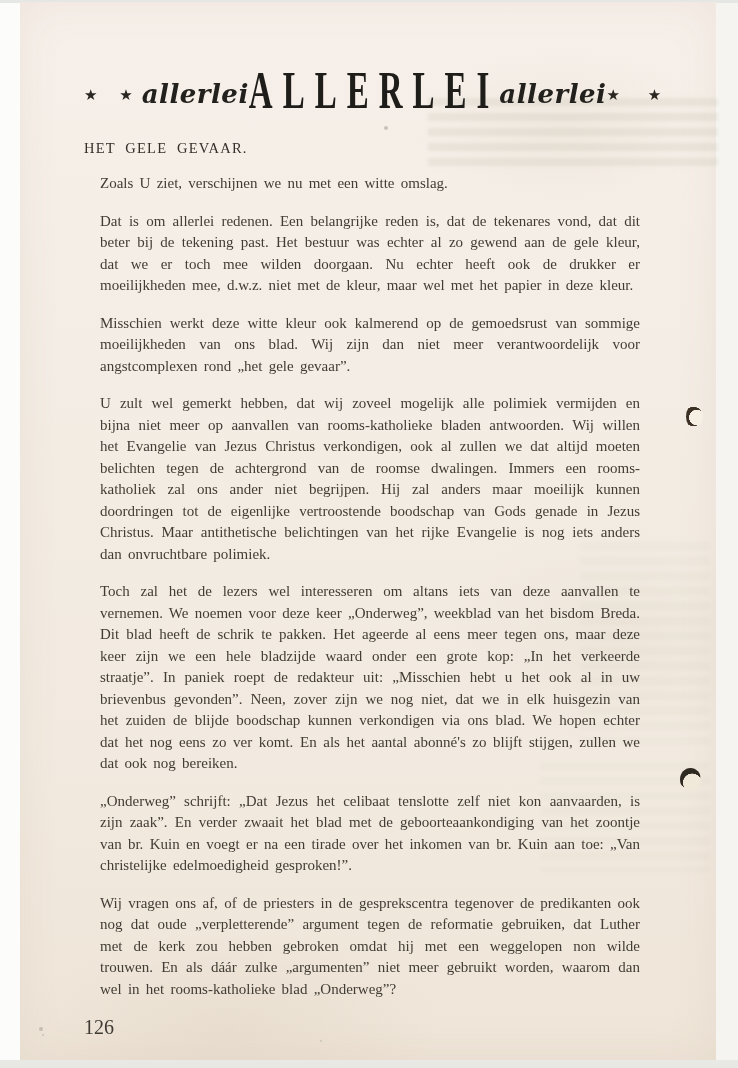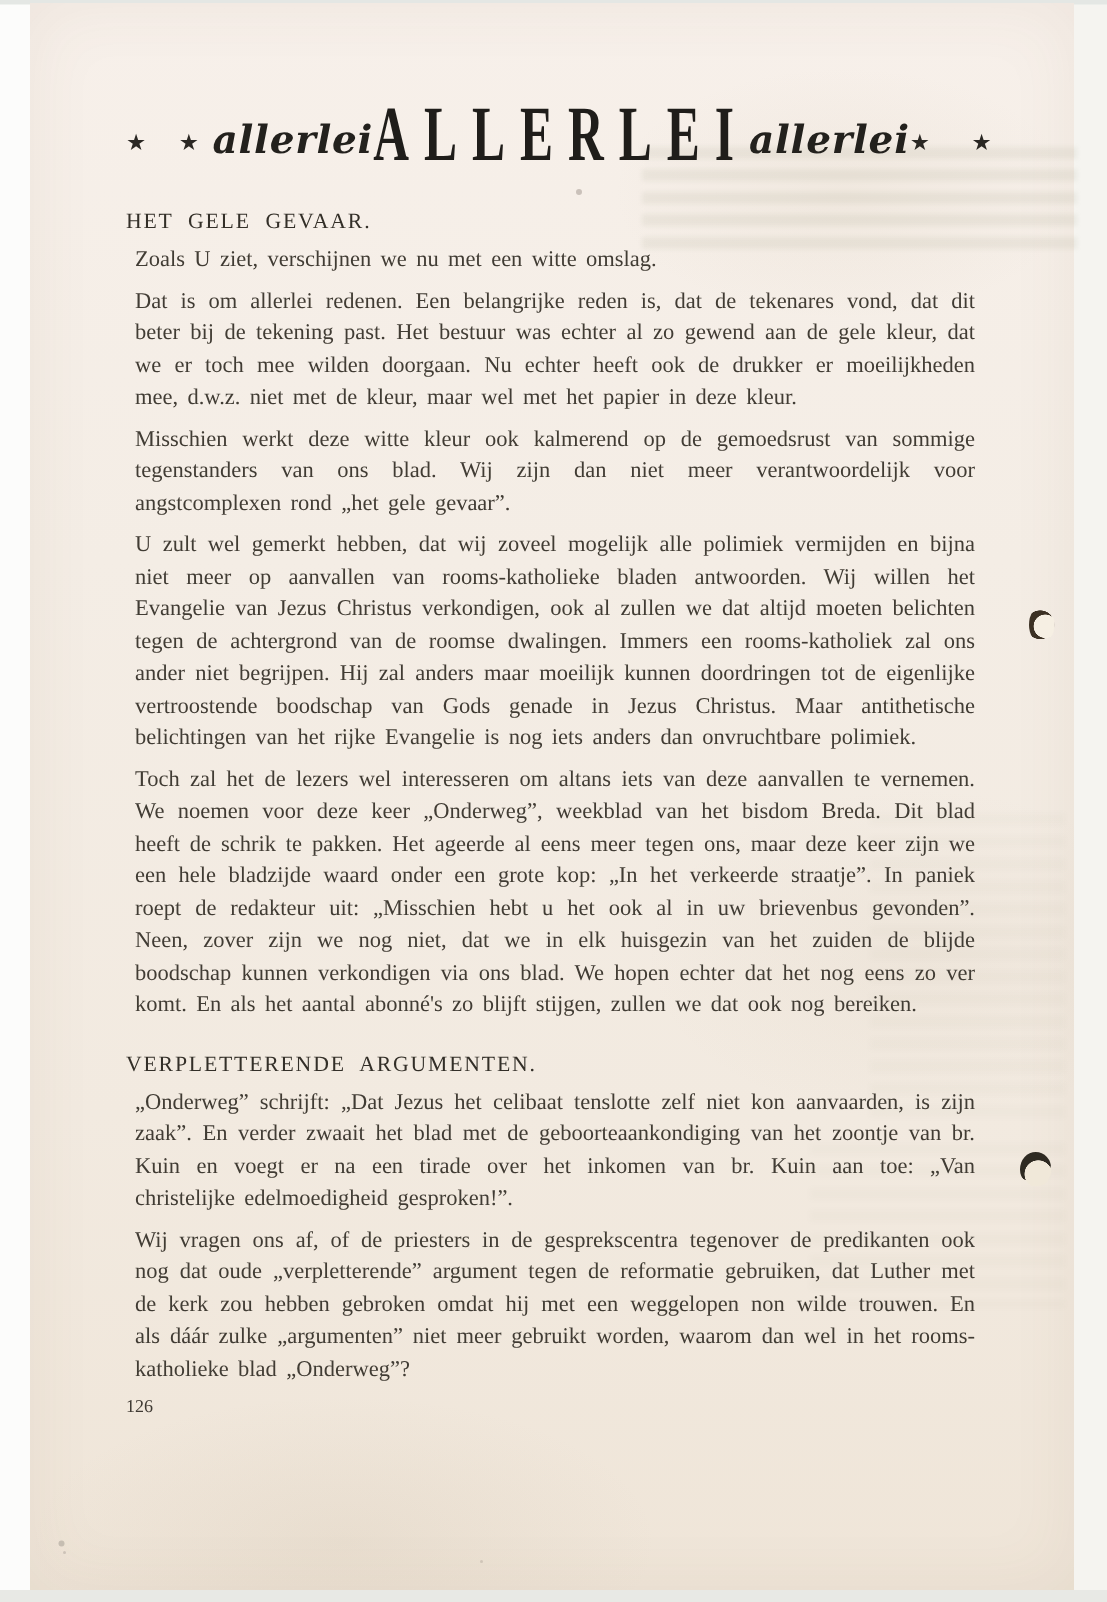--- a/index.html
+++ b/index.html
@@ -57,24 +57,24 @@
     white-space:nowrap;
   }
 
   h2{
     font-size:14.5px;font-weight:400;color:#332f28;
     letter-spacing:1.2px;word-spacing:5px;
     margin:20px 0 5px 0;
   }
   h2.first{margin-top:20px;}
   p{
-    margin:6px;font-size:15px;line-height:21.5px;text-align:justify;
+    margin:16px;font-size:15px;line-height:21.5px;text-align:justify;
     word-spacing:2.5px;color:#413c34;
   }
-  .page-number{margin-top:3px;font-size:12px;color:#3f3a33;}
+  .page-number{margin-top:3px;font-size:20px;color:#3f3a33;}
 
   
   .hole{position:absolute;border-radius:50%;}
   .hole-top{
     left:666px;top:402px;width:17px;height:25px;
     background:
       radial-gradient(circle at 64% 54%, #f6efe3 0 44%, rgba(246,239,227,0) 46%),
       radial-gradient(circle at 44% 50%, #3c3124 0 60%, rgba(60,49,36,0) 62%);
   }
   .hole-bottom{
@@ -113,30 +113,29 @@
       <span class="script-word">allerlei</span>
       <span class="big-title">ALLERLEI</span>
       <span class="script-word">allerlei</span>
       <span class="stars right">★ ★</span>
     </div>
 
     <section>
       <h2 class="first">HET GELE GEVAAR.</h2>
       <p>Zoals U ziet, verschijnen we nu met een witte omslag.</p>
       <p>Dat is om allerlei redenen. Een belangrijke reden is, dat de tekenares vond, dat dit beter bij de tekening past. Het bestuur was echter al zo gewend aan de gele kleur, dat we er toch mee wilden doorgaan. Nu echter heeft ook de drukker er moeilijkheden mee, d.w.z. niet met de kleur, maar wel met het papier in deze kleur.</p>
-      <p>Misschien werkt deze witte kleur ook kalmerend op de gemoedsrust van sommige tegenstanders van ons blad. Wij zijn dan niet meer verantwoordelijk voor angstcomplexen rond „het gele gevaar”.</p>
+      <p>Misschien werkt deze witte kleur ook kalmerend op de gemoedsrust van sommige moeilijkheden van ons blad. Wij zijn dan niet meer verantwoordelijk voor angstcomplexen rond „het gele gevaar”.</p>
     </section>
 
     <section>
       <p>U zult wel gemerkt hebben, dat wij zoveel mogelijk alle polimiek vermijden en bijna niet meer op aanvallen van rooms-katholieke bladen antwoorden. Wij willen het Evangelie van Jezus Christus verkondigen, ook al zullen we dat altijd moeten belichten tegen de achtergrond van de roomse dwalingen. Immers een rooms-katholiek zal ons ander niet begrijpen. Hij zal anders maar moeilijk kunnen doordringen tot de eigenlijke vertroostende boodschap van Gods genade in Jezus Christus. Maar antithetische belichtingen van het rijke Evangelie is nog iets anders dan onvruchtbare polimiek.</p>
       <p>Toch zal het de lezers wel interesseren om altans iets van deze aanvallen te vernemen. We noemen voor deze keer „Onderweg”, weekblad van het bisdom Breda. Dit blad heeft de schrik te pakken. Het ageerde al eens meer tegen ons, maar deze keer zijn we een hele bladzijde waard onder een grote kop: „In het verkeerde straatje”. In paniek roept de redakteur uit: „Misschien hebt u het ook al in uw brievenbus gevonden”. Neen, zover zijn we nog niet, dat we in elk huisgezin van het zuiden de blijde boodschap kunnen verkondigen via ons blad. We hopen echter dat het nog eens zo ver komt. En als het aantal abonné's zo blijft stijgen, zullen we dat ook nog bereiken.</p>
     </section>
 
     <section>
-      <h2>VERPLETTERENDE ARGUMENTEN.</h2>
       <p>„Onderweg” schrijft: „Dat Jezus het celibaat tenslotte zelf niet kon aanvaarden, is zijn zaak”. En verder zwaait het blad met de geboorteaankondiging van het zoontje van br. Kuin en voegt er na een tirade over het inkomen van br. Kuin aan toe: „Van christelijke edelmoedigheid gesproken!”.</p>
       <p>Wij vragen ons af, of de priesters in de gesprekscentra tegenover de predikanten ook nog dat oude „verpletterende” argument tegen de reformatie gebruiken, dat Luther met de kerk zou hebben gebroken omdat hij met een weggelopen non wilde trouwen. En als dáár zulke „argumenten” niet meer gebruikt worden, waarom dan wel in het rooms-katholieke blad „Onderweg”?</p>
     </section>
 
     <div class="page-number">126</div>
   </div>
 
   <div class="hole hole-top"></div>
   <div class="hole hole-bottom"></div>
   <div class="speck"></div>

